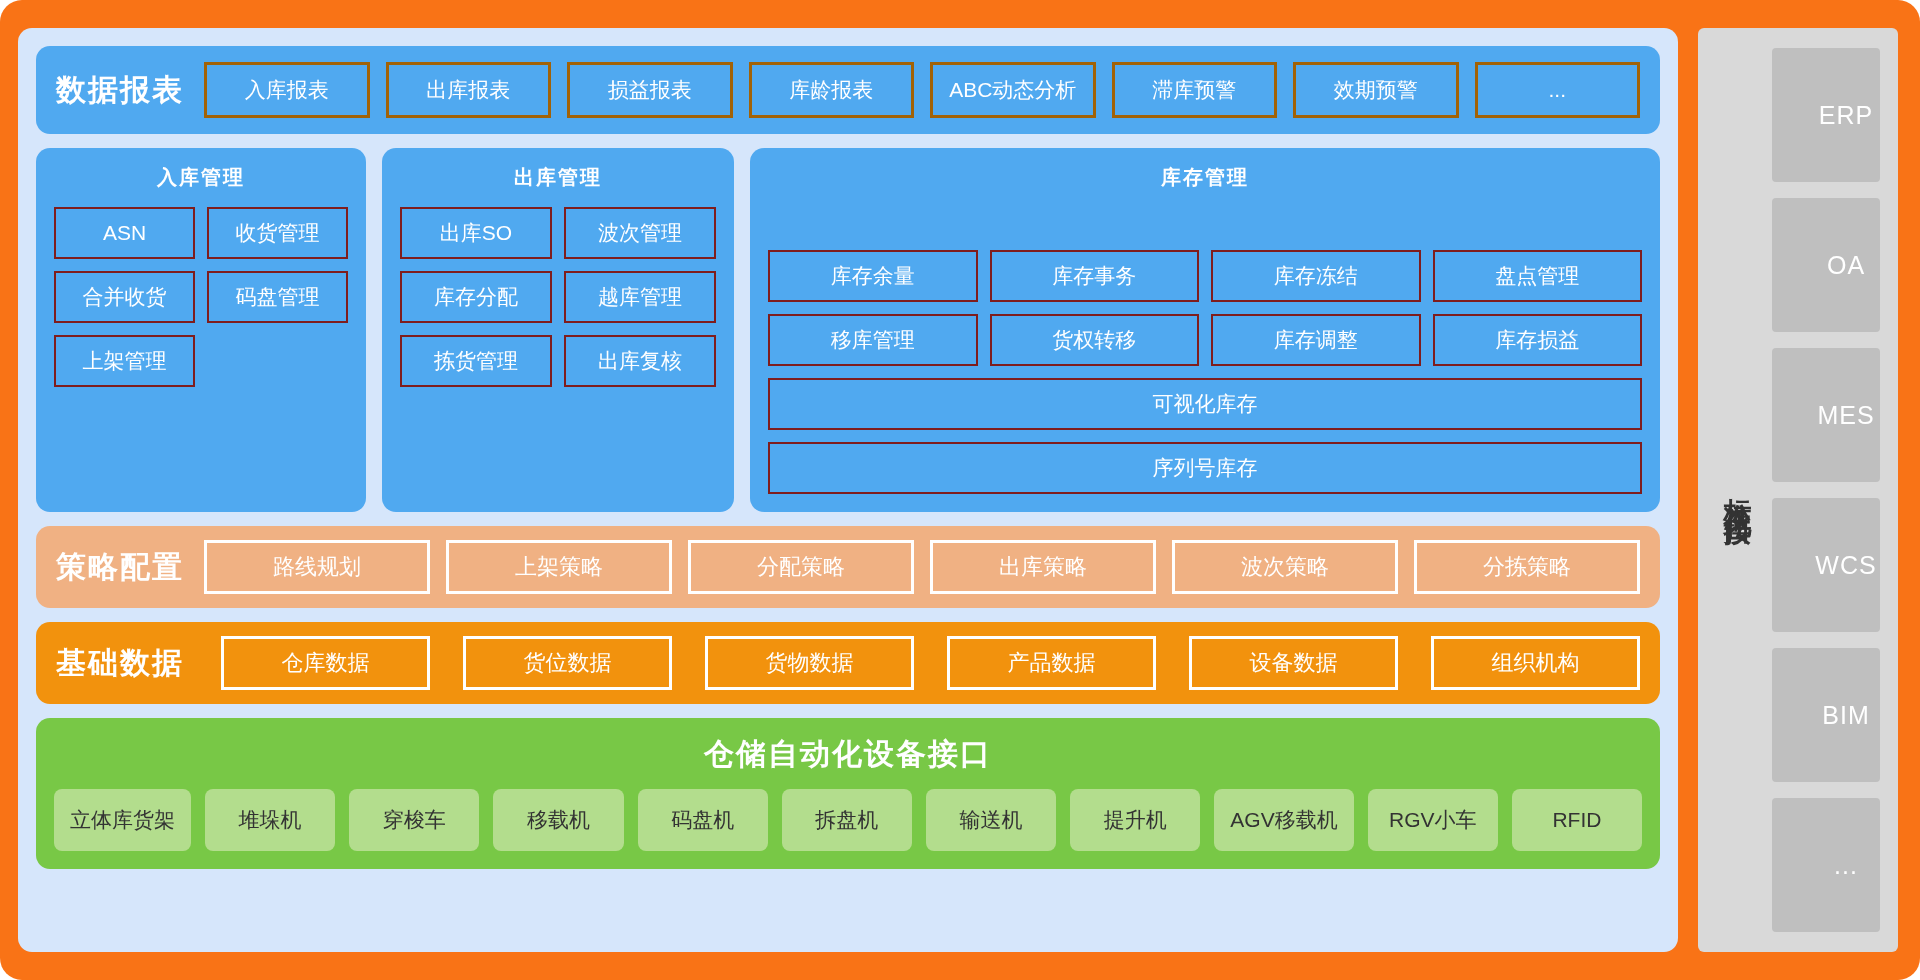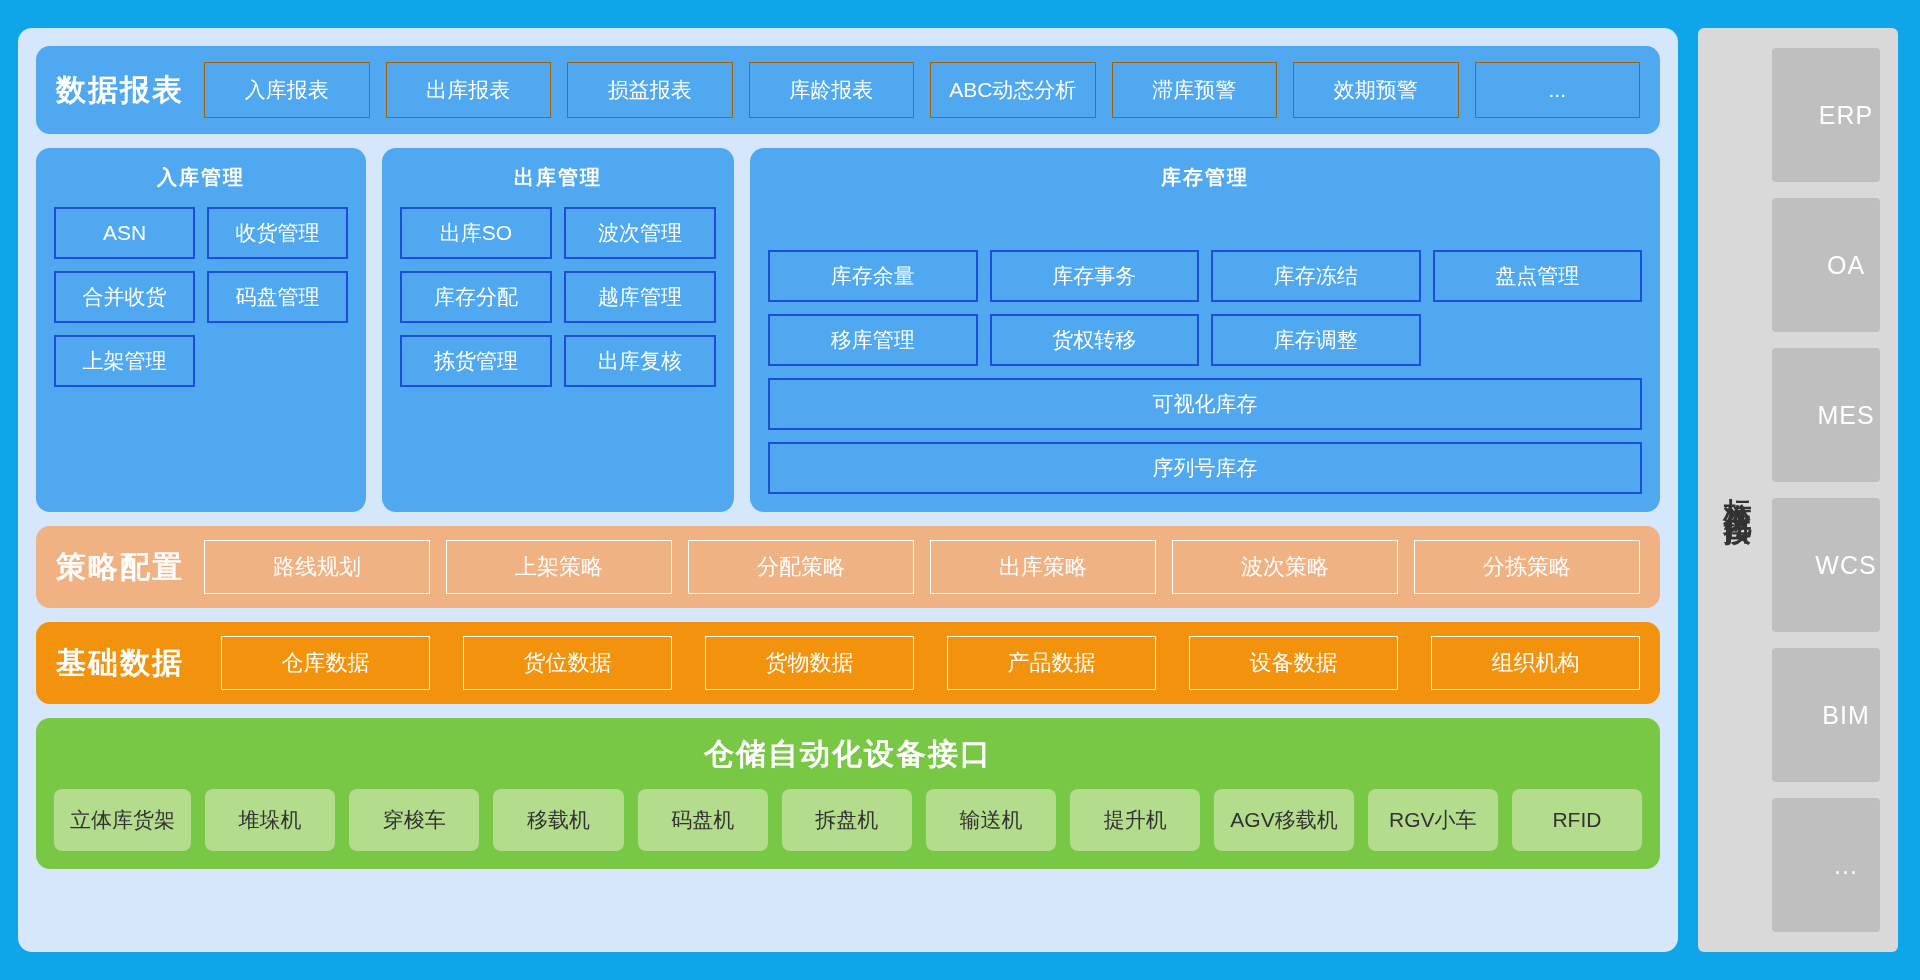--- a/index.html
+++ b/index.html
@@ -8,21 +8,22 @@
     width: 1920px; height: 980px;
     background: #ffffff;
     font-family: "Liberation Sans", "DejaVu Sans", sans-serif;
   }
   #root {
     width: 1920px; height: 980px;
     display: flex;
     align-items: stretch;
     padding: 28px 22px 28px 18px;
     gap: 20px;
-    background: #0ea5e9;
+    background: #f97316;
+    border-radius: 22px;
   }
 
   
   .platform {
     flex: 1 1 auto;
     background: #d6e6fb;
     border-radius: 14px;
     padding: 18px 18px 18px 18px;
     display: flex;
     flex-direction: column;
@@ -43,21 +44,21 @@
   .sec-title-inline {
     color: #ffffff;
     font-size: 30px;
     font-weight: bold;
     letter-spacing: 2px;
     white-space: nowrap;
     flex: 0 0 auto;
     padding-right: 4px;
   }
   .chip {
-    border: 1px solid #a16207;
+    border: 3px solid #a16207;
     color: #ffffff;
     font-size: 21px;
     height: 56px;
     display: flex;
     align-items: center;
     justify-content: center;
     padding: 0 0;
     white-space: nowrap;
     flex: 1 1 0;
   }
@@ -84,21 +85,21 @@
     font-size: 20px;
     font-weight: bold;
     letter-spacing: 2px;
     text-align: center;
     margin: 2px 0 4px 0;
   }
   .grid2 { display: grid; grid-template-columns: 1fr 1fr; gap: 12px; }
   .grid4 { display: grid; grid-template-columns: repeat(4, 1fr); gap: 12px; margin-top: 43px; }
   .grid2w { display: grid; grid-template-columns: 1fr; gap: 12px; }
   .box {
-    border: 2px solid #1d4ed8;
+    border: 2px solid #7f1d1d;
     color: #ffffff;
     font-size: 21px;
     height: 52px;
     display: flex;
     align-items: center;
     justify-content: center;
     white-space: nowrap;
   }
   .box.invisible { border-color: transparent; }
 
@@ -243,20 +244,21 @@
       <div class="card card-stock">
         <div class="card-title">库存管理</div>
         <div class="grid4">
           <div class="box">库存余量</div>
           <div class="box">库存事务</div>
           <div class="box">库存冻结</div>
           <div class="box">盘点管理</div>
           <div class="box">移库管理</div>
           <div class="box">货权转移</div>
           <div class="box">库存调整</div>
+          <div class="box">库存损益</div>
         </div>
         <div class="grid2w">
           <div class="box">可视化库存</div>
           <div class="box">序列号库存</div>
         </div>
       </div>
 
     </div>
 
     <div class="sec strategy">

